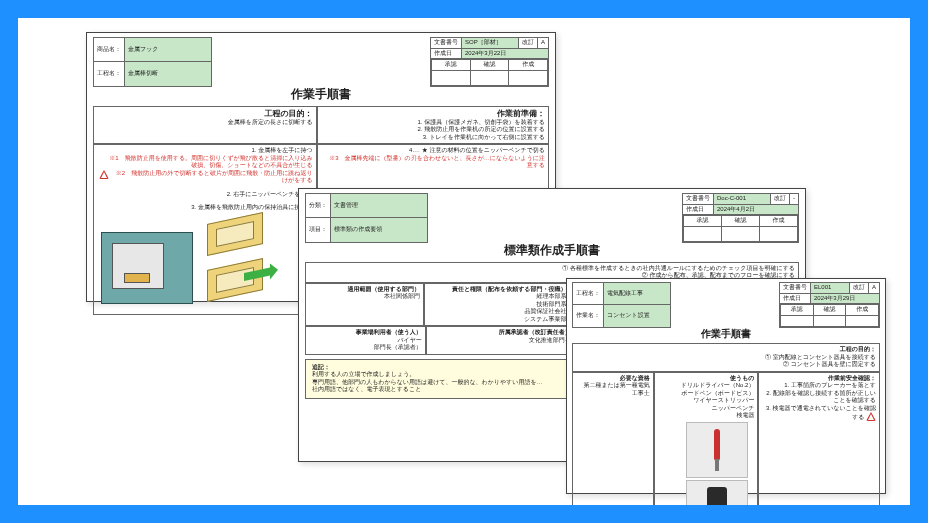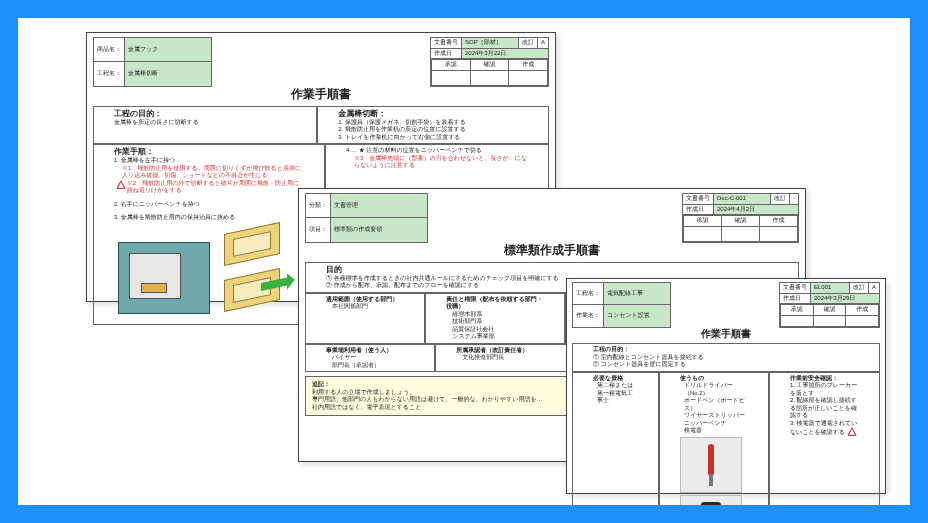--- a/index.html
+++ b/index.html
@@ -94,21 +94,21 @@
     position:absolute; left:36px; top:10px; width:26px; height:8px;
     background:#3CB043;
   }
   .tray .arrow::after{
     content:""; position:absolute; right:-8px; top:-4px;
     border-left:8px solid #3CB043;
     border-top:8px solid transparent;
     border-bottom:8px solid transparent;
   }
   .hdr-row td { text-align:center; }
-  .cell { border:1px solid #666; padding:2px 20px; vertical-align:top; }
+  .cell { border:1px solid #666; padding:2px 3px; vertical-align:top;text-align:right; }
 </style>
 </head>
 <body>
 
 <div class="stage">
 
   <div class="doc" style="left:68px; top:14px; width:468px; height:268px; z-index:1;">
 
     <div style="display:flex; justify-content:space-between; padding:4px 6px 0 6px;">
       <table>
@@ -158,30 +158,29 @@
     </div>
 
     <div class="title">作業手順書</div>
 
     <div style="display:flex; margin:4px 6px 0 6px;">
       <div class="cell" style="width:49%;">
         <div class="subtitle">工程の目的：</div>
         <div>金属棒を所定の長さに切断する</div>
       </div>
       <div class="cell" style="width:51%;">
-        <div class="subtitle">金属棒切断：</div>
+        <div class="subtitle">作業前準備：</div>
         <div>1. 保護具（保護メガネ、切創手袋）を装着する</div>
         <div>2. 飛散防止用を作業机の所定の位置に設置する</div>
         <div>3. トレイを作業机に向かって右側に設置する</div>
       </div>
     </div>
 
     <div style="display:flex; margin:0 6px 0 6px;">
       <div class="cell" style="width:49%;">
-        <div class="subtitle">作業手順：</div>
         <div>1. 金属棒を左手に持つ</div>
         <div class="red" style="padding-left:8px;">※1　飛散防止用を使用する。周囲に切りくずが飛び散ると清掃に入り込み破損、切傷、ショートなどの不具合が生じる</div>
         <div style="display:flex; align-items:flex-start; gap:3px; padding-left:2px;">
           <span class="warn-tri"></span>
           <span class="red">※2　飛散防止用の外で切断すると破片が周囲に飛散・防止用に跳ね返りけがをする</span>
         </div>
         <div style="margin-top:6px;">2. 右手にニッパーペンチを持つ</div>
         <div style="margin-top:6px;">3. 金属棒を飛散防止用内の保持治具に挟める</div>
 
         <div class="illus">
@@ -252,21 +251,20 @@
                 </table>
           </td>
         </tr>
       </tbody>
         </table>
     </div>
 
     <div class="title">標準類作成手順書</div>
 
     <div class="cell" style="margin:4px 6px 0 6px;">
-      <div class="subtitle">目的</div>
       <div>① 各種標準を作成するときの社内共通ルールにするためのチェック項目を明確にする</div>
       <div>② 作成から配布、承認、配布までのフローを確認にする</div>
     </div>
 
     <div style="display:flex; margin:0 6px;">
       <div class="cell" style="width:24%;">
         <div style="font-weight:bold;">適用範囲（使用する部門）</div>
         <div style="padding-left:6px;">本社関係部門</div>
       </div>
       <div class="cell" style="width:30%;">

